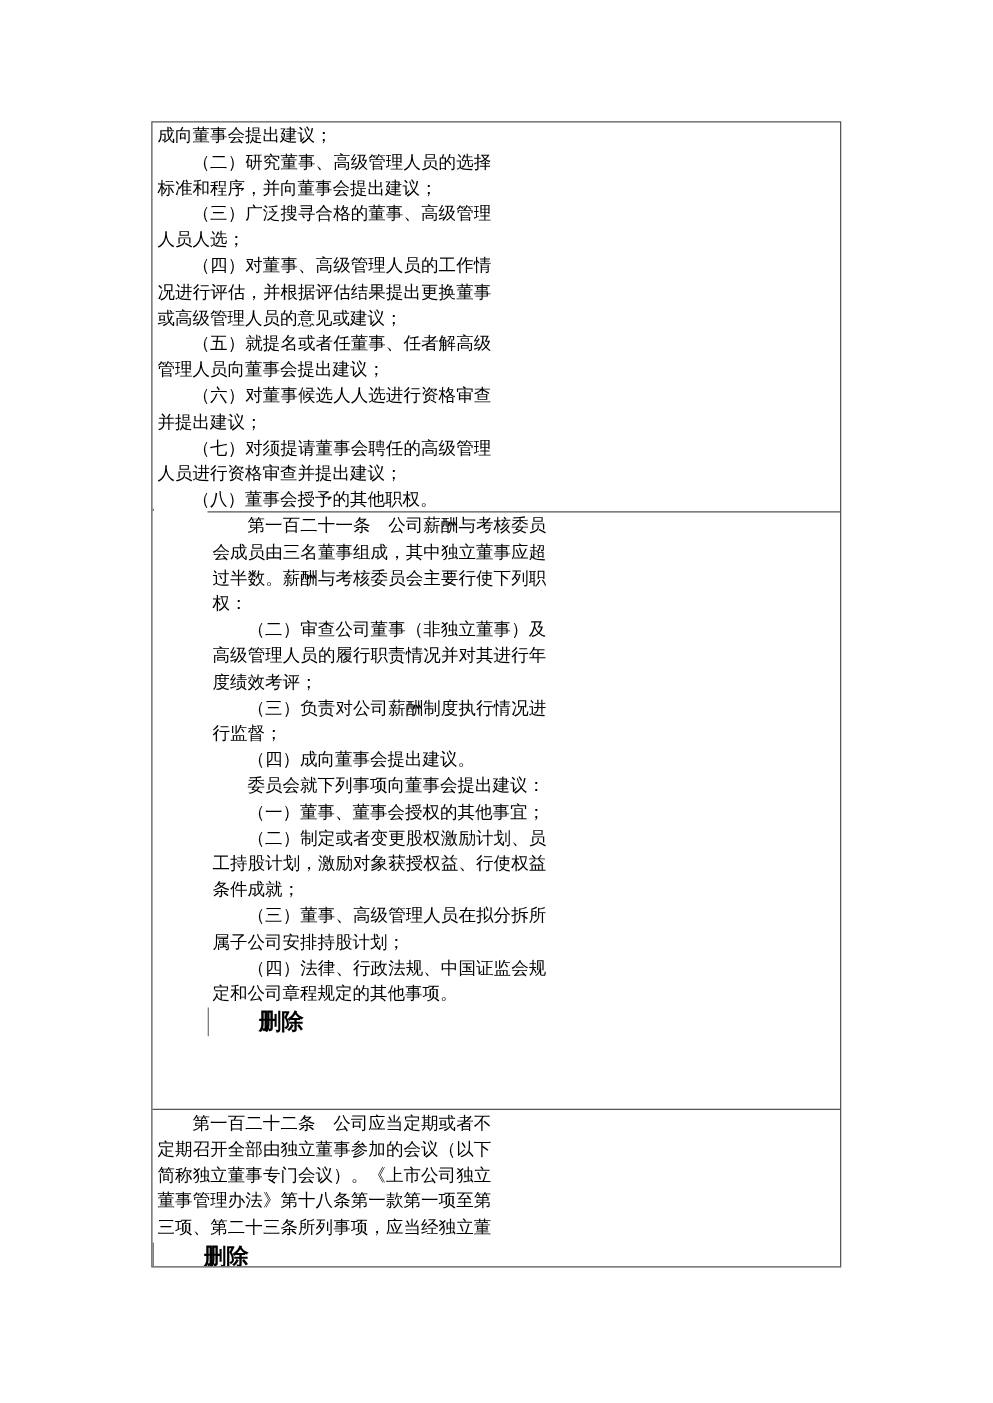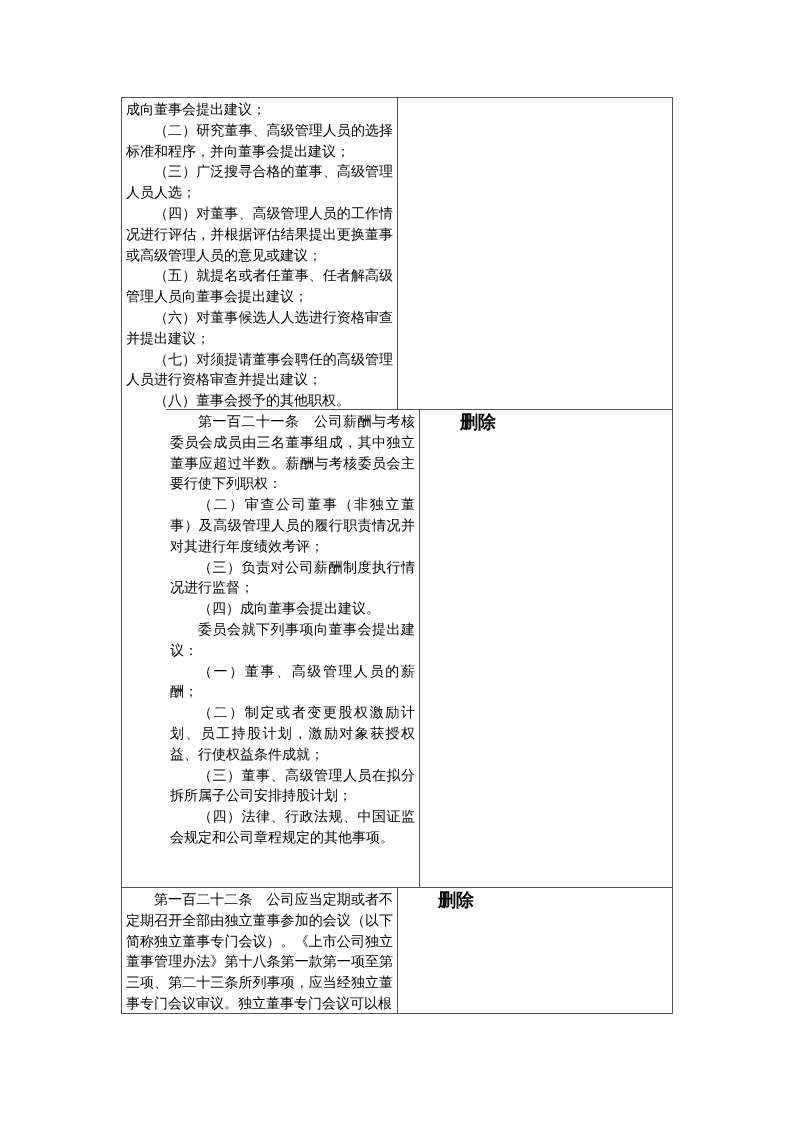--- a/index.html
+++ b/index.html
@@ -21,20 +21,21 @@
     left: 121px;
     top: 97px;
     width: 552px;
     border: 1px solid #555555;
     box-sizing: border-box;
   }
   .t-row {
     display: flex;
     overflow: hidden;
     box-sizing: border-box;
+    flex-direction: column;
   }
   .t-row + .t-row {
     border-top: 1px solid #555555;
   }
   .row1 { height: 311px; }
   .row2 { height: 478px; margin-left: 44px; }
   .row3 { height: 126px; }
   .cell {
     box-sizing: border-box;
     overflow: hidden;
@@ -91,21 +92,21 @@
       </div>
     </div>
 
     <div class="t-row row2">
       <div class="cell cell-left">
         <p class="para">第一百二十一条　公司薪酬与考核委员会成员由三名董事组成，其中独立董事应超过半数。薪酬与考核委员会主要行使下列职权：</p>
         <p class="para">（二）审查公司董事（非独立董事）及高级管理人员的履行职责情况并对其进行年度绩效考评；</p>
         <p class="para">（三）负责对公司薪酬制度执行情况进行监督；</p>
         <p class="para">（四）成向董事会提出建议。</p>
         <p class="para">委员会就下列事项向董事会提出建议：</p>
-        <p class="para">（一）董事、高级管理人员的薪酬；</p>
+        <p class="para">（一）董事、董事会授权的其他事宜；</p>
         <p class="para">（二）制定或者变更股权激励计划、员工持股计划，激励对象获授权益、行使权益条件成就；</p>
         <p class="para">（三）董事、高级管理人员在拟分拆所属子公司安排持股计划；</p>
         <p class="para">（四）法律、行政法规、中国证监会规定和公司章程规定的其他事项。</p>
       </div>
       <div class="cell cell-right">
         <p class="annotation">删除</p>
       </div>
     </div>
 
     <div class="t-row row3">

